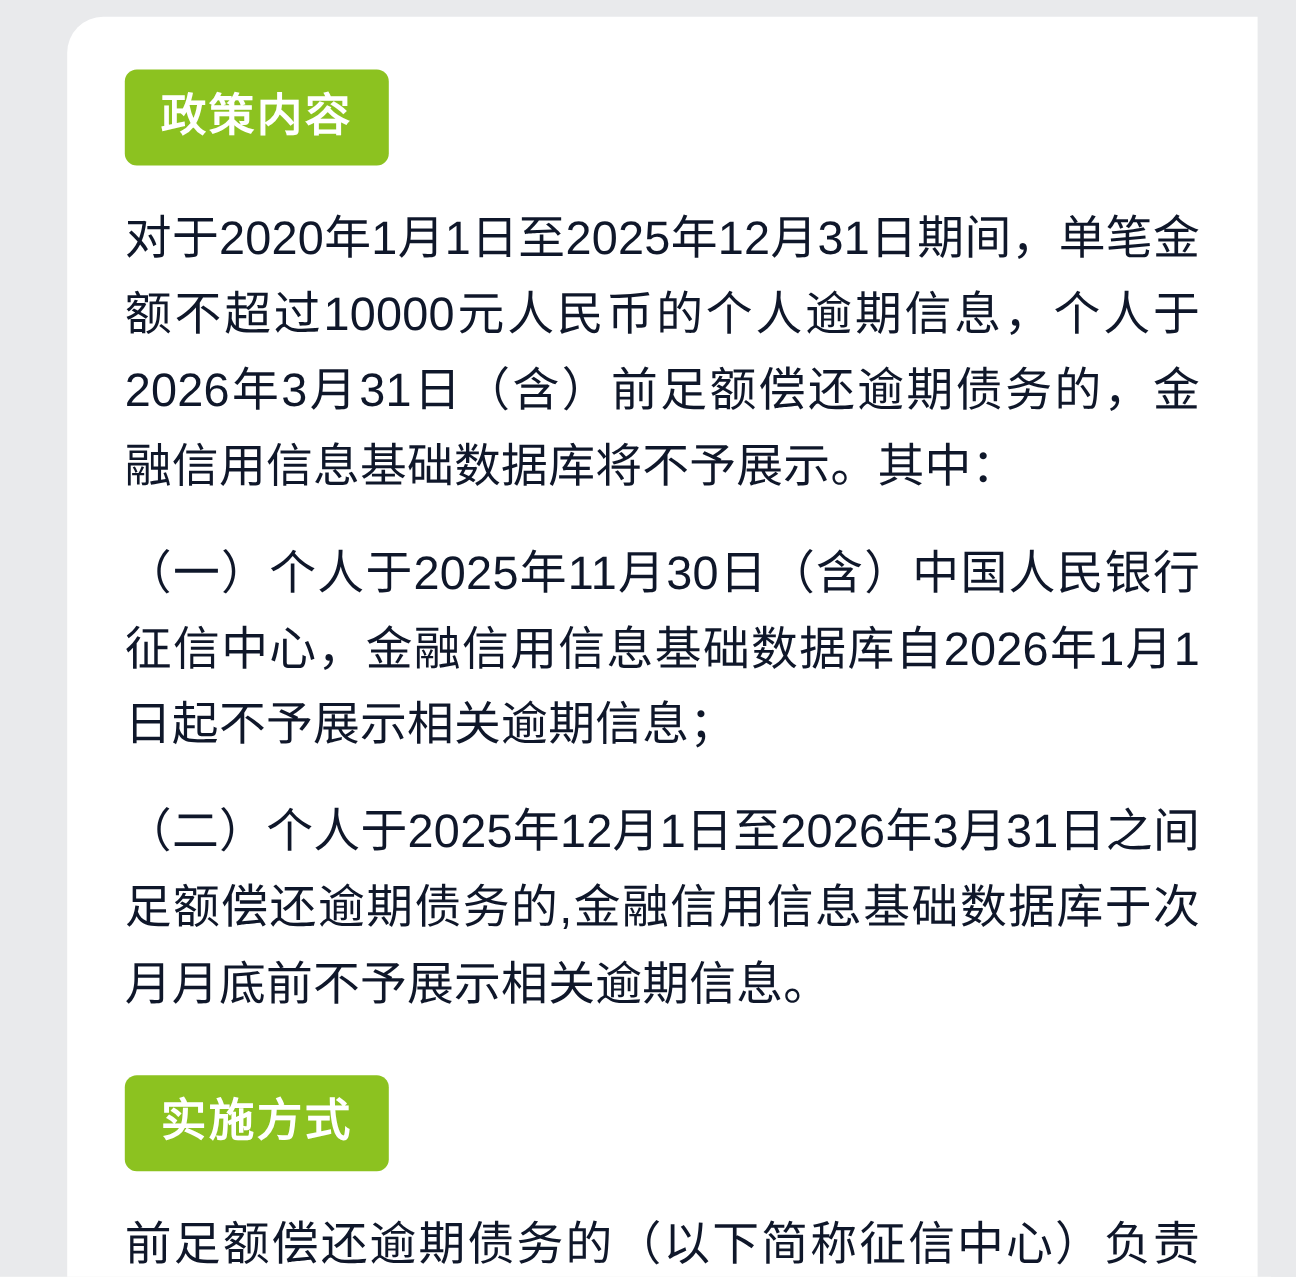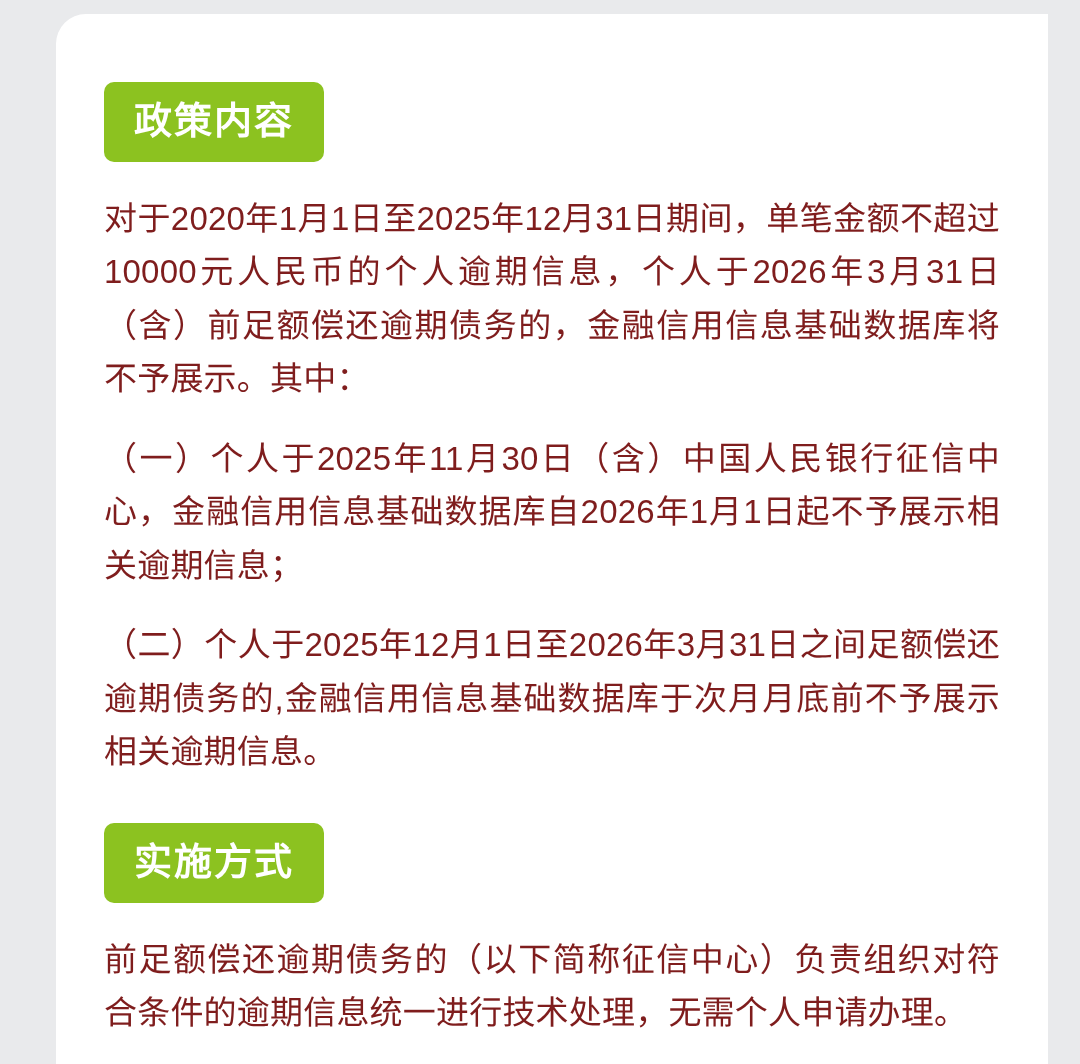--- a/index.html
+++ b/index.html
@@ -15,43 +15,43 @@
   }
   .page-card {
     position: absolute;
     left: 56px;
     top: 14px;
     width: 992px;
     height: 1050px;
     background: #ffffff;
     border-radius: 30px 0 0 0;
     box-sizing: border-box;
-    padding: 68px 48px 0 48px;
+    padding: 44px 48px 0 48px;
     overflow: hidden;
   }
   .section-heading {
     display: inline-block;
     background: #8cc220;
     color: #ffffff;
     font-size: 38px;
     font-weight: bold;
     letter-spacing: 2px;
     line-height: 1;
     padding: 20px 30px 22px 30px;
     border-radius: 10px;
     margin: 0 0 30px 0;
   }
   .section-heading.second {
     margin-top: 44px;
     text-align: center;
   }
   .para {
-    font-size: 33px;
+    font-size: 39px;
     line-height: 1.62;
-    color: #7f1d1d;
+    color: #0f172a;
     margin: 0 0 26px 0;
     letter-spacing: 0.2px;
     text-align: justify;
     text-justify: inter-ideograph;
   }
   .para:last-child {
     margin-bottom: 0;
     margin-top: 25px;
   }
   .block {

